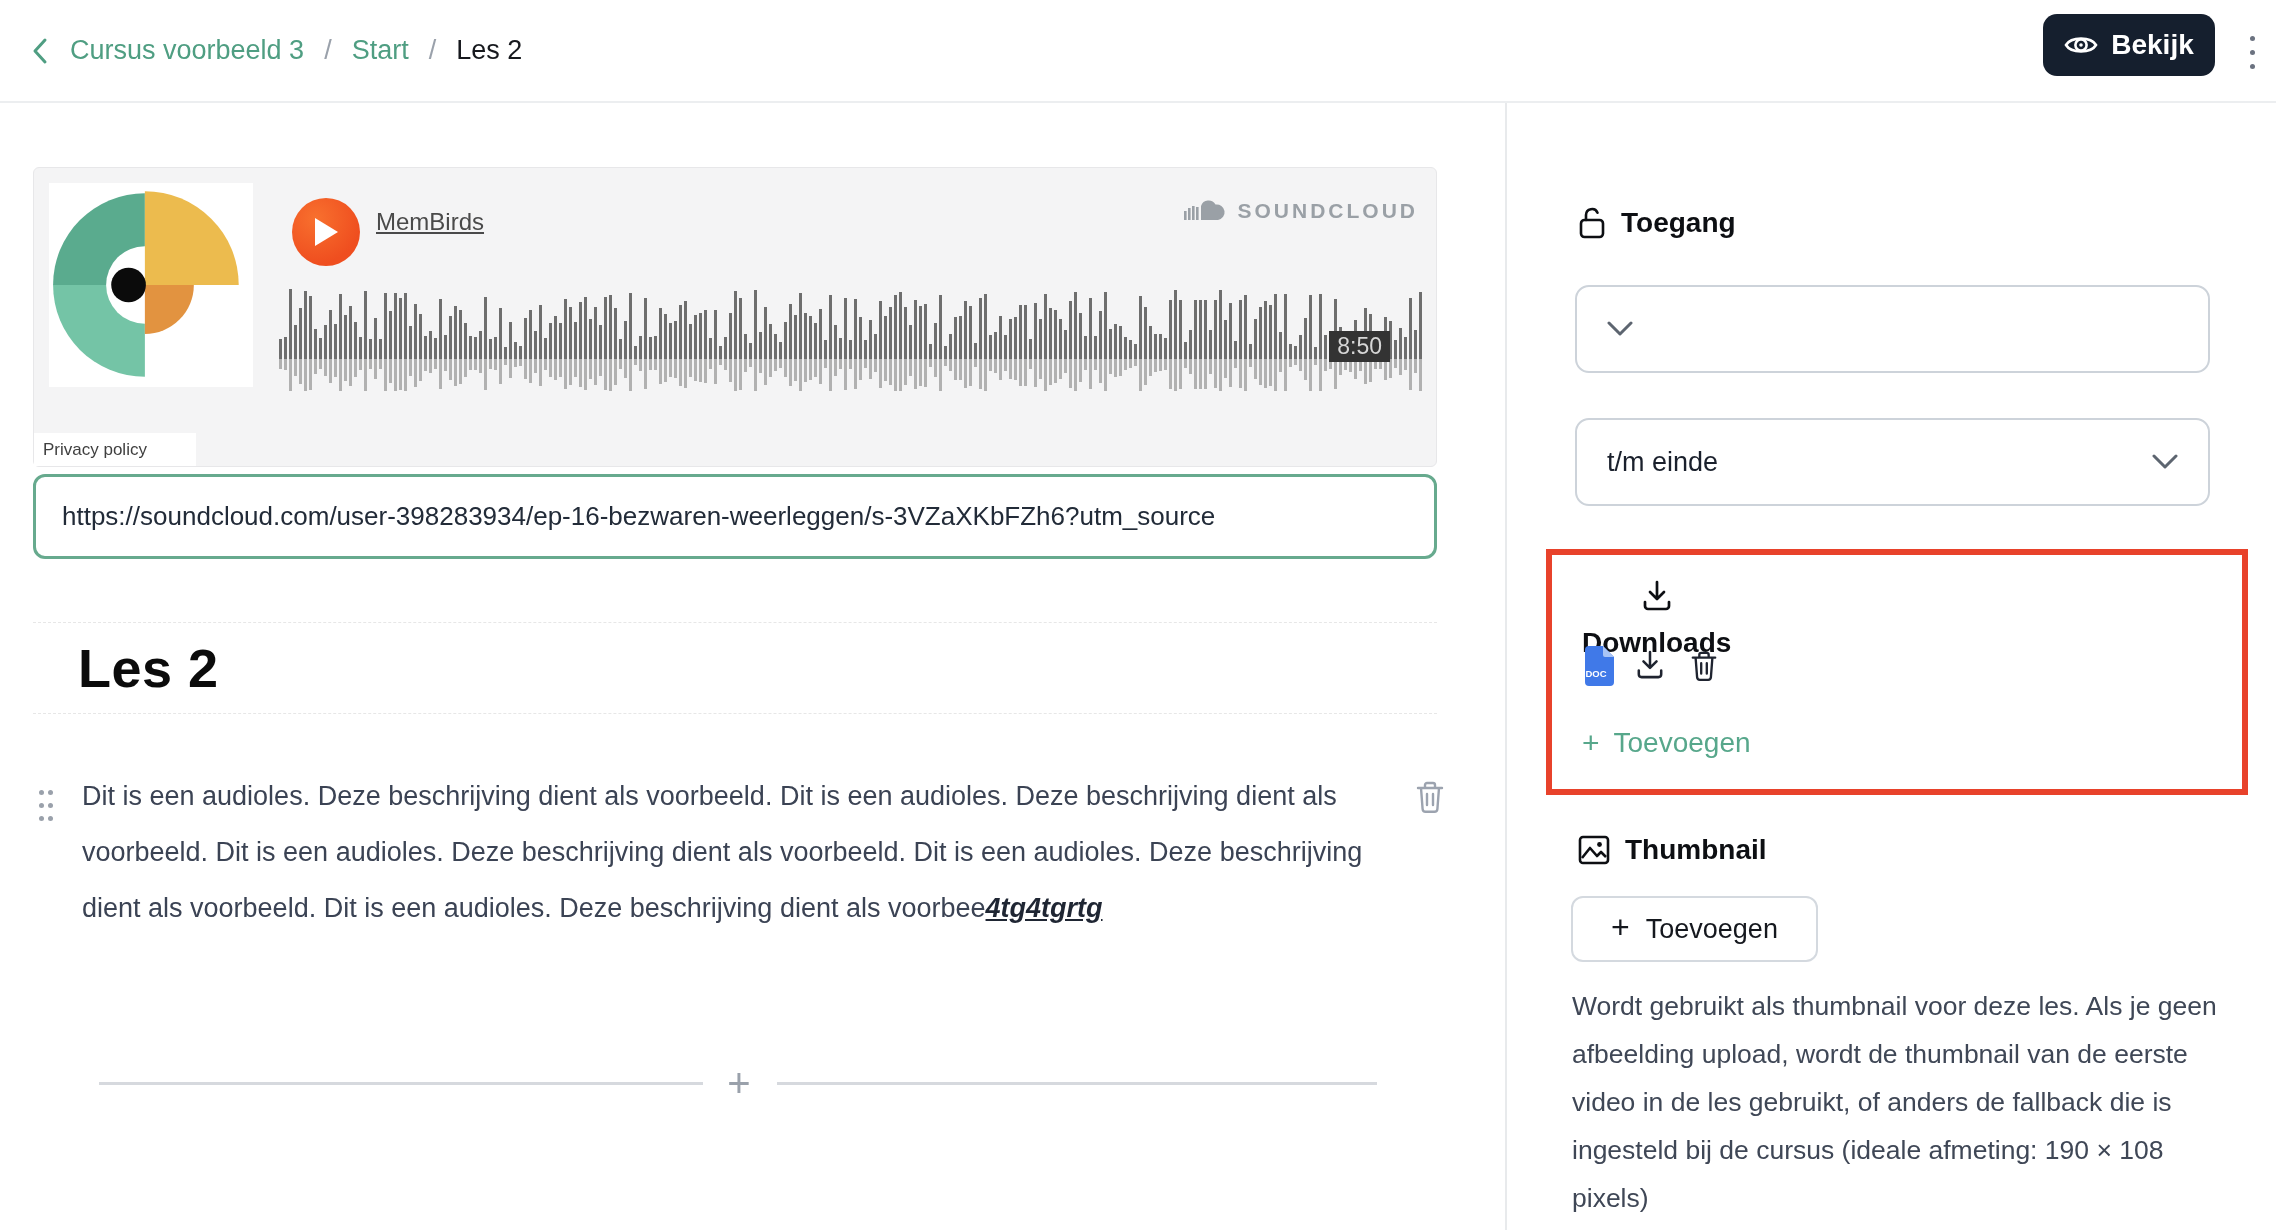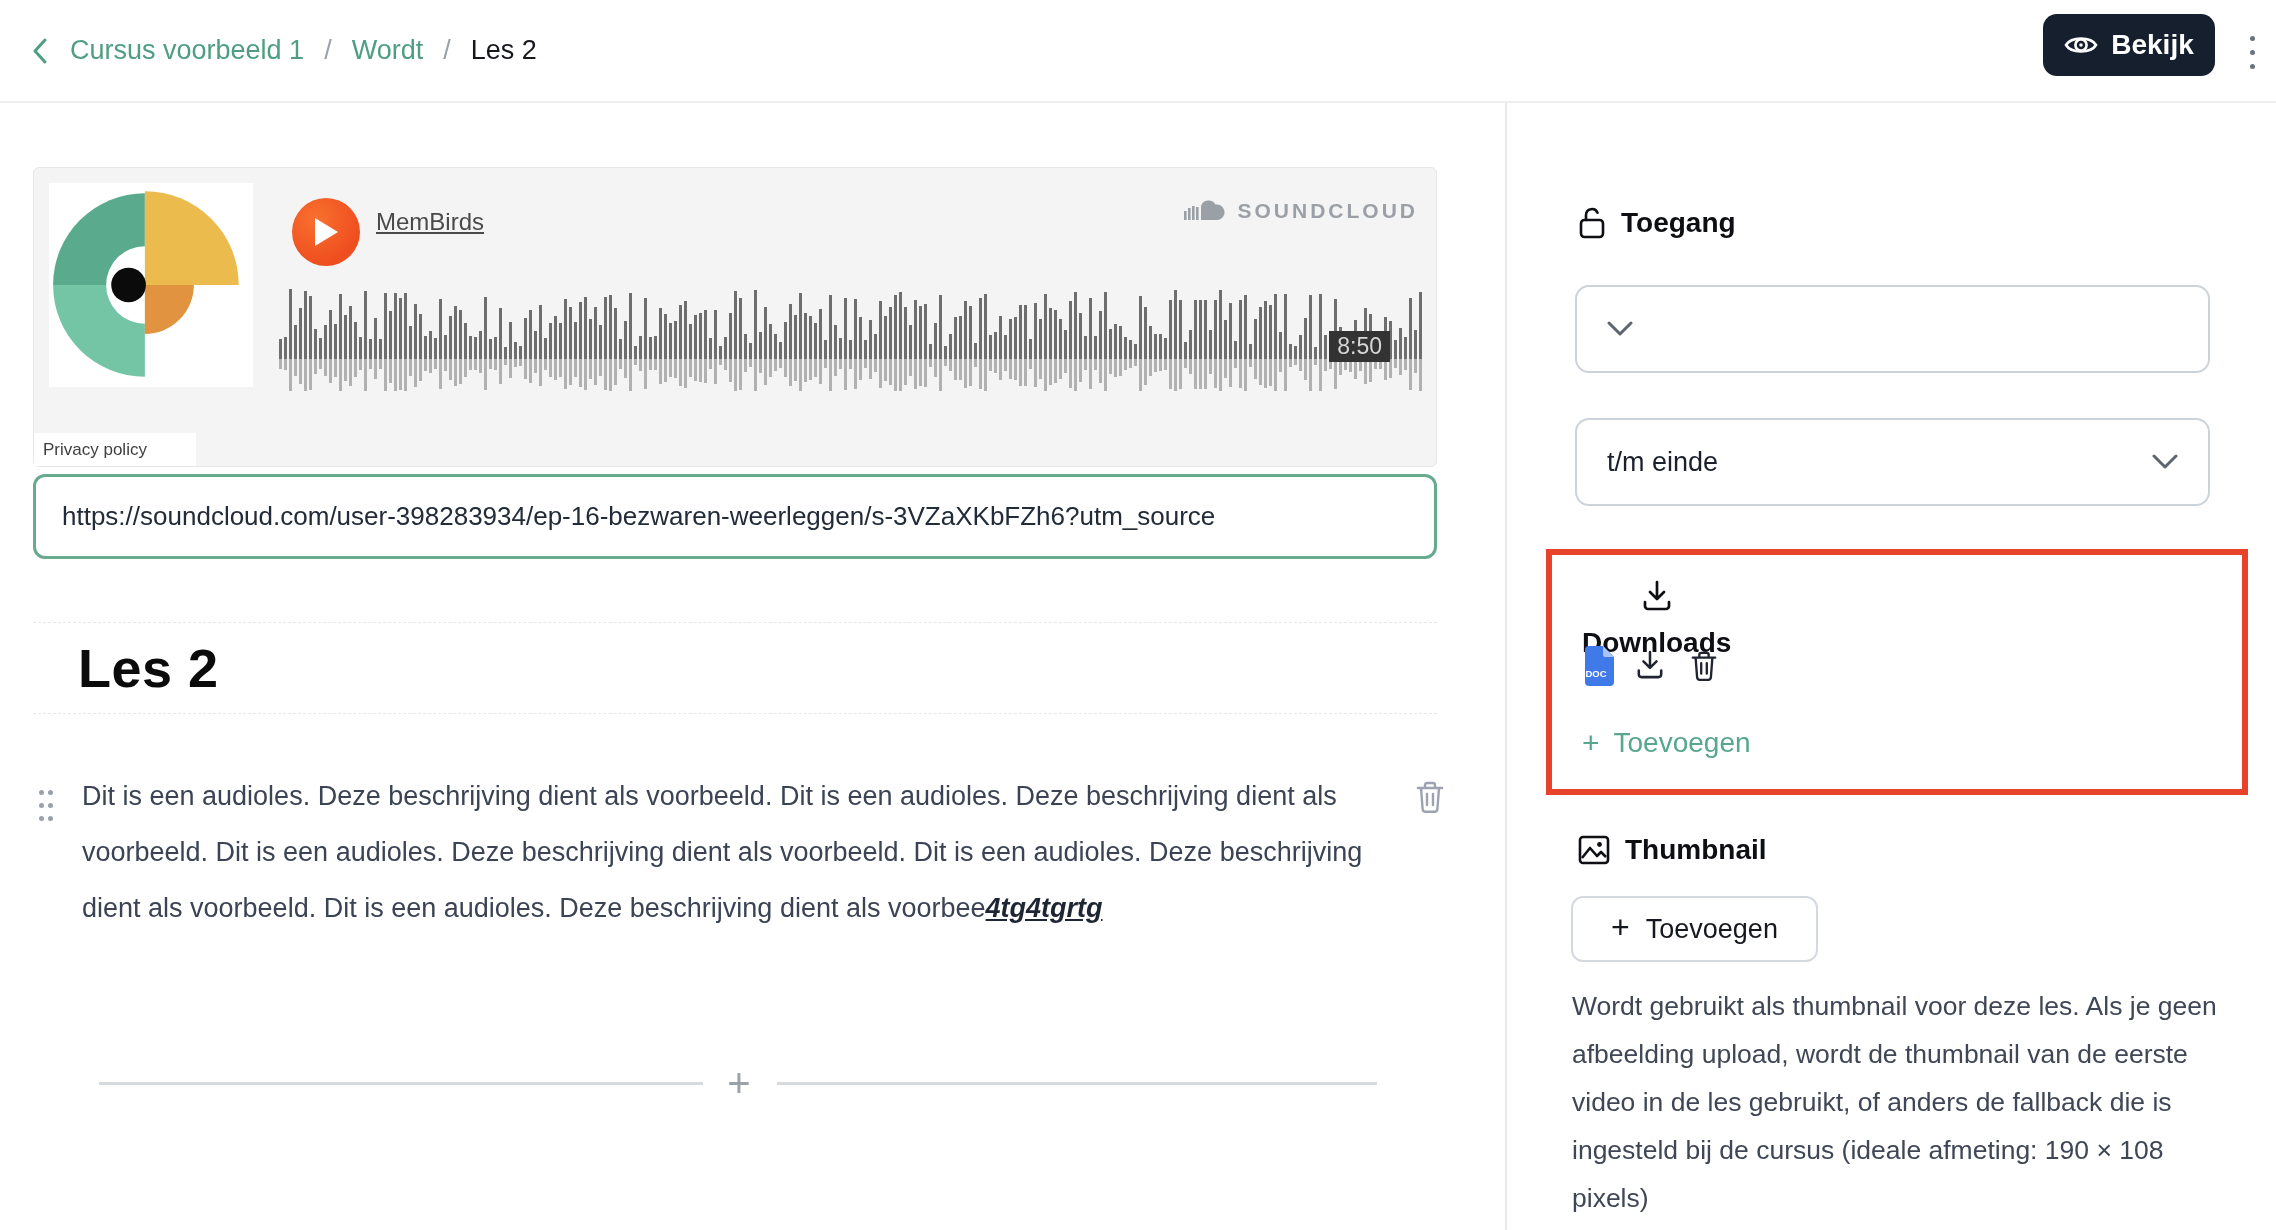--- a/index.html
+++ b/index.html
@@ -114,23 +114,23 @@
 </head>
 <body>
 
 <div class="topbar">
   <div class="breadcrumb">
     <span class="back-chev">
       <svg width="20" height="30" viewBox="0 0 20 30">
           <path d="M15 4 L5 15 L15 26" fill="none" stroke="#4f9e82" stroke-width="3" stroke-linecap="round" stroke-linejoin="round"></path>
         </svg>
     </span>
-    <a class="crumb-link">Cursus voorbeeld 1</a>
+    <a class="crumb-link">Cursus voorbeeld 3</a>
     <span class="crumb-sep">/</span>
-    <a class="crumb-link">Wordt</a>
+    <a class="crumb-link">Start</a>
     <span class="crumb-sep">/</span>
     <span class="crumb-current">Les 2</span>
   </div>
 
   <button class="bekijk-btn">
     <span style="display:flex">
       <svg width="34" height="26" viewBox="0 0 34 26">
         <path d="M2 13 C7 4.5, 27 4.5, 32 13 C27 21.5, 7 21.5, 2 13 Z" fill="none" stroke="#fff" stroke-width="2.6"></path>
         <circle cx="17" cy="13" r="5.6" fill="none" stroke="#fff" stroke-width="2.6"></circle>
         <circle cx="17" cy="13" r="1.8" fill="#fff"></circle>

